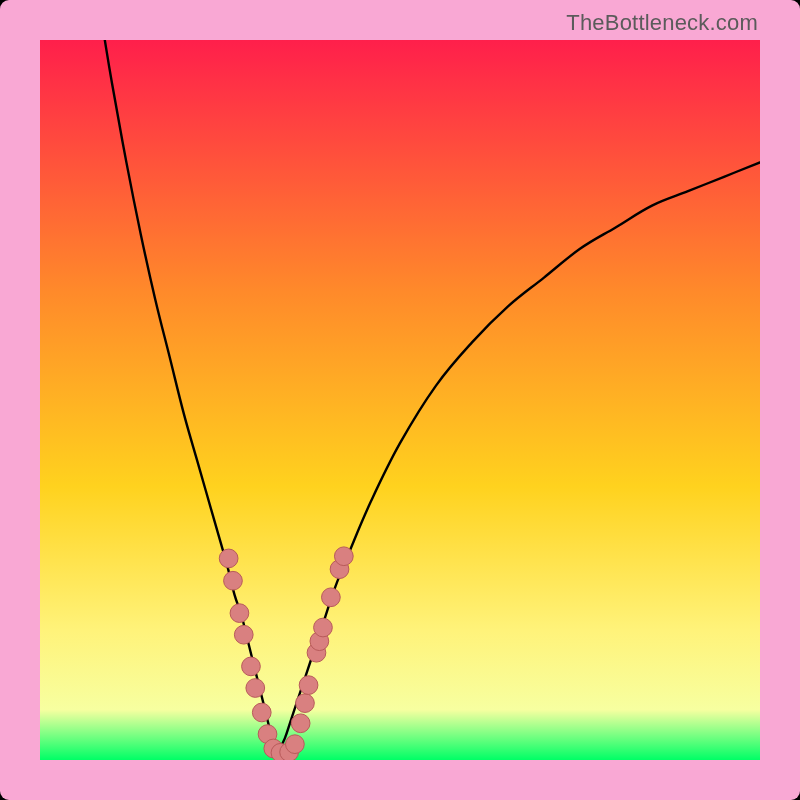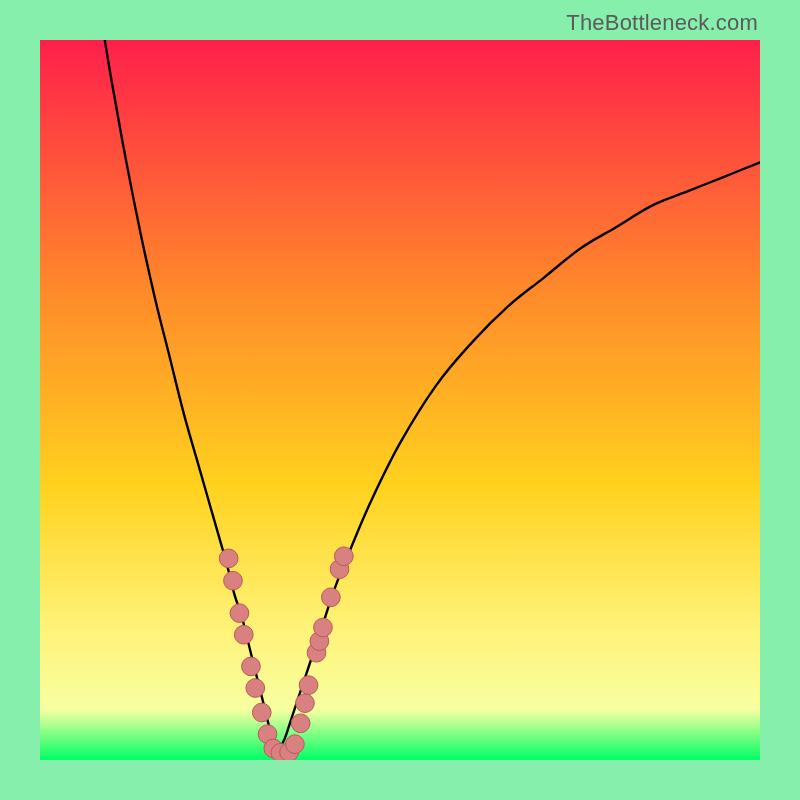--- a/index.html
+++ b/index.html
@@ -10,21 +10,22 @@
     overflow: hidden;
     background: #000;
     font-family: Arial, Helvetica, sans-serif;
   }
   .frame {
     position: absolute;
     left: 0;
     top: 0;
     width: 800px;
     height: 800px;
-    background: #86efac;
+    background: #f9a8d4;
+    border-radius: 9px;
   }
   .plot-area {
     position: absolute;
     left: 40px;
     top: 40px;
     width: 720px;
     height: 720px;
     overflow: hidden;
   }
   .gradient {

